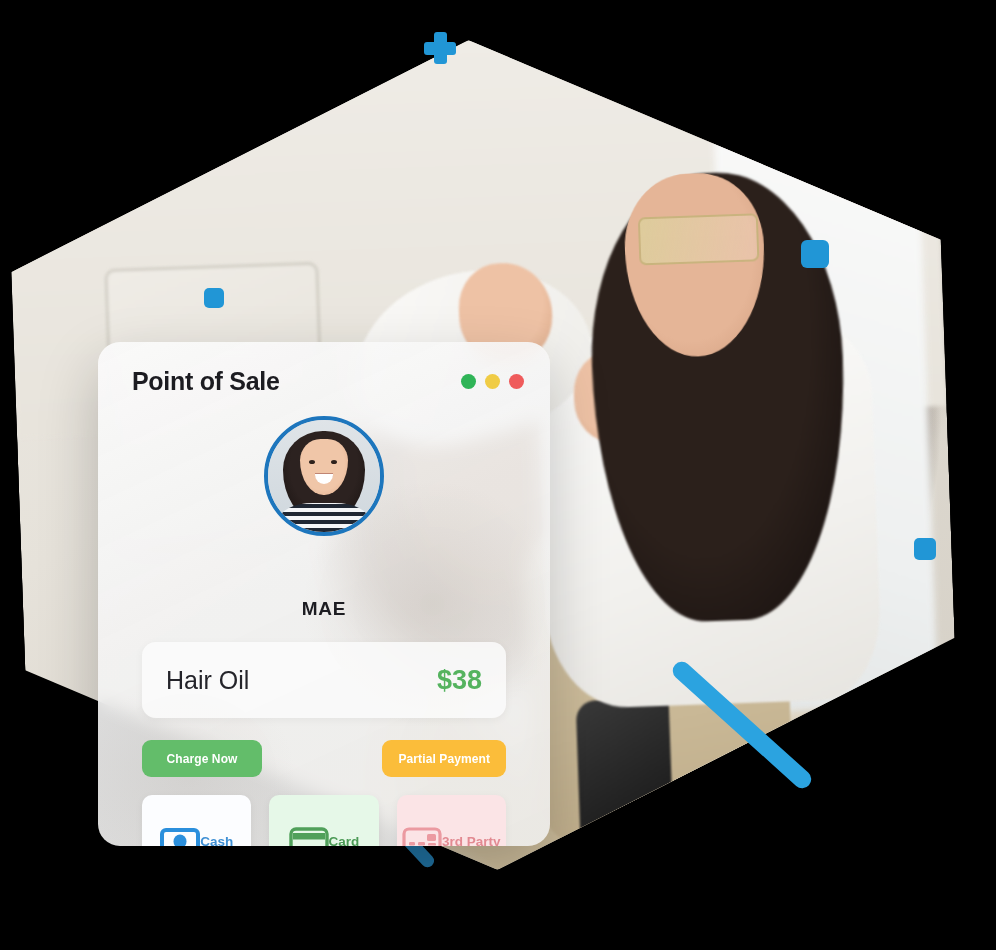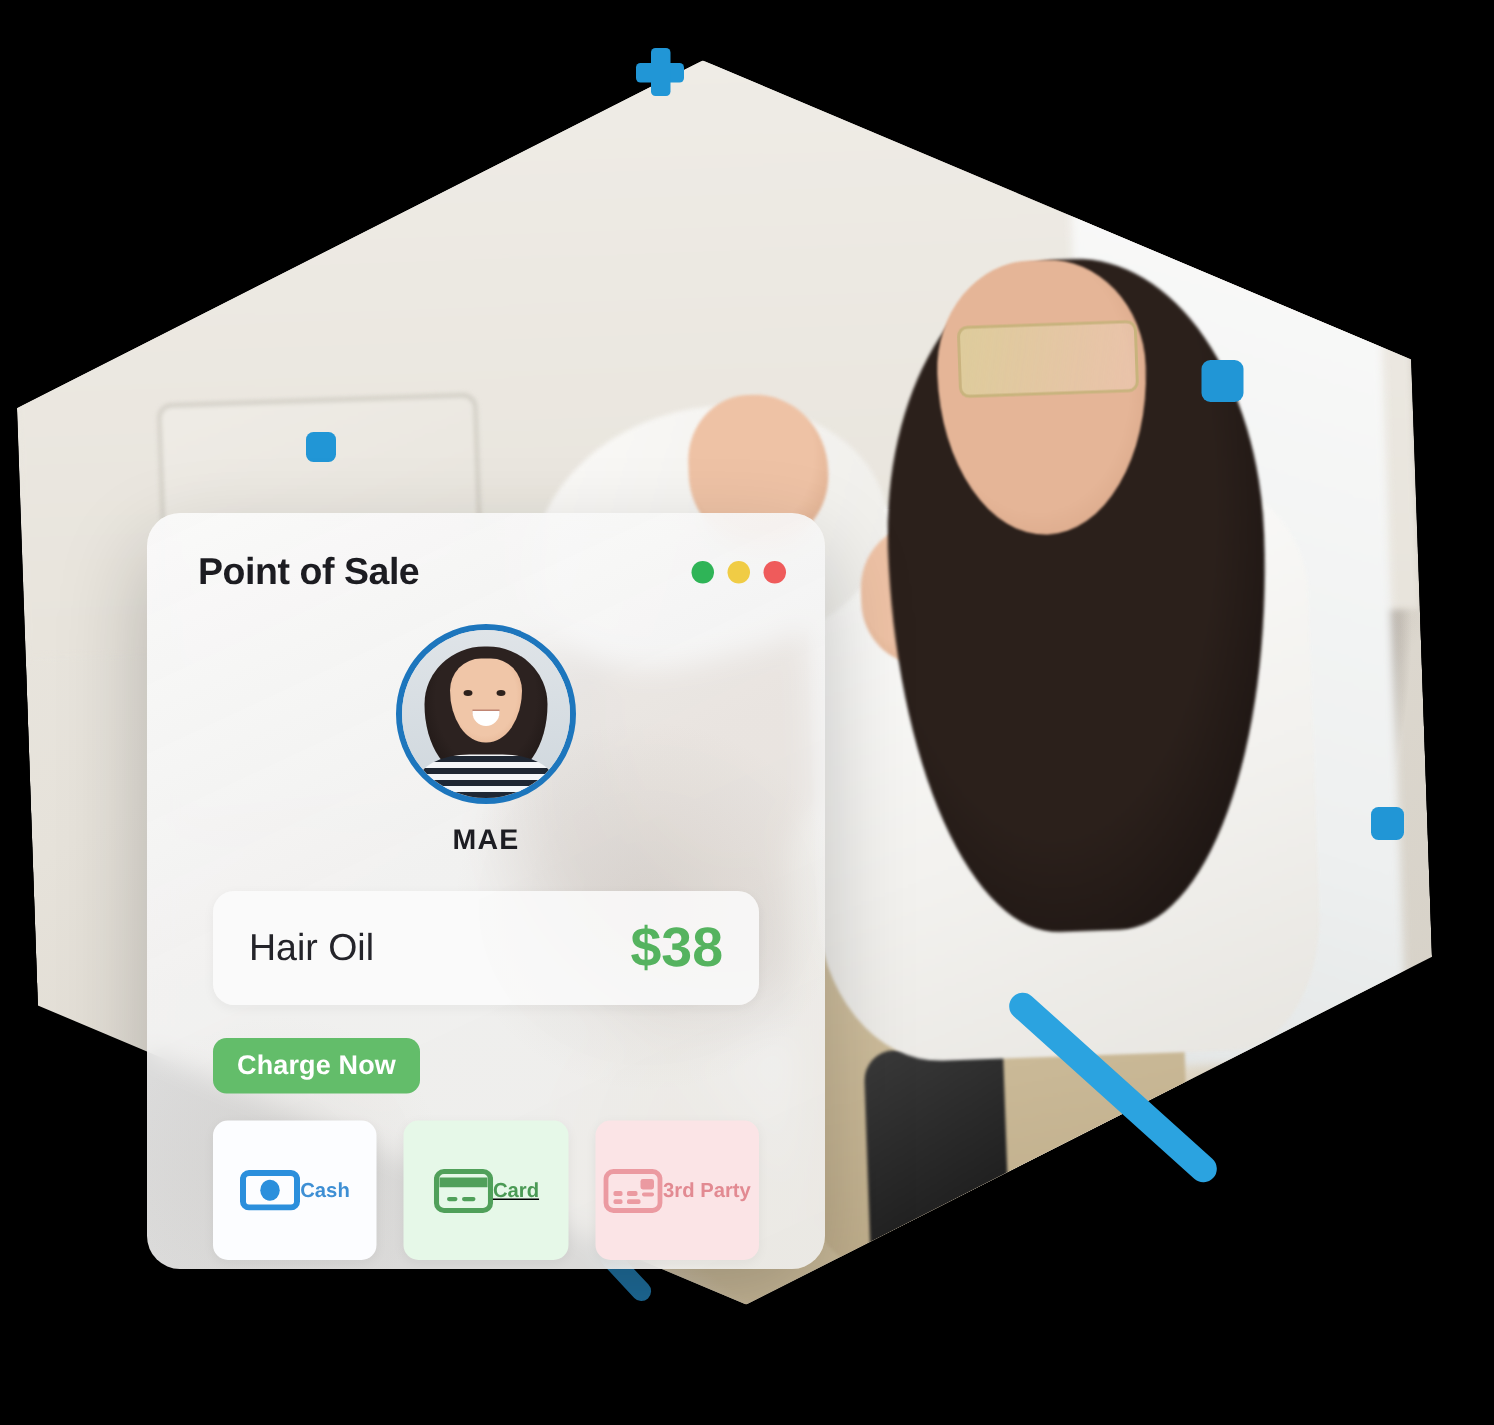--- a/index.html
+++ b/index.html
@@ -246,20 +246,21 @@
   .win-dot.yellow { background: #f0cc45; }
   .win-dot.red    { background: #ef5b5b; }
 
   
   .avatar-zone {
     position: relative;
     display: flex;
     flex-direction: column;
     align-items: center;
     margin-top: 12px;
+    gap: 48px;
   }
   .avatar-ring {
     width: 112px;
     height: 112px;
     border-radius: 50%;
     border: 4px solid #1d76bd;
     overflow: hidden;
     background: #d3dae0;
     position: relative;
   }
@@ -304,34 +305,34 @@
     height: 76px;
     background: rgba(250,250,250,0.88);
     border-radius: 14px;
     display: flex;
     align-items: center;
     justify-content: space-between;
     padding: 0 24px;
     box-shadow: 0 2px 8px rgba(0,0,0,0.05);
   }
   .line-item-name { font-size: 25px; color: #24242a; }
-  .line-item-price { font-size: 37px; font-weight: 700; color: #55b35f; }
+  .line-item-price { font-size: 27px; font-weight: 700; color: #55b35f; }
 
   
   .actions {
     position: relative;
     display: flex;
     justify-content: space-between;
     margin: 22px 44px 0 44px;
   }
   .btn {
     border: none;
     border-radius: 9px;
     color: #ffffff;
-    font-size: 18px;
+    font-size: 12px;
     font-weight: 700;
     padding: 0 16px;
     height: 37px;
     min-width: 120px;
     cursor: pointer;
     font-family: "Liberation Sans", sans-serif;
     letter-spacing: 0.1px;
   }
   .btn-charge  { background: #63bd6a; }
   .btn-partial { background: #fbbd3a; }
@@ -421,20 +422,21 @@
       <div class="av-name">MAE</div>
     </div>
 
     <div class="line-item">
       <span class="line-item-name">Hair Oil</span>
       <span class="line-item-price">$38</span>
     </div>
 
     <div class="actions">
       <button class="btn btn-charge">Charge Now</button>
+      <button class="btn btn-partial">Partial Payment</button>
     </div>
 
     <div class="tiles">
 
       <div class="tile tile-cash">
         <span>
           <svg width="40" height="27" viewBox="0 0 40 27">
             <rect x="2" y="2" width="36" height="23" rx="4" fill="none" stroke="#2b8fdc" stroke-width="4"></rect>
             <ellipse cx="20" cy="13.5" rx="6.5" ry="7" fill="#2b8fdc"></ellipse>
           </svg>

